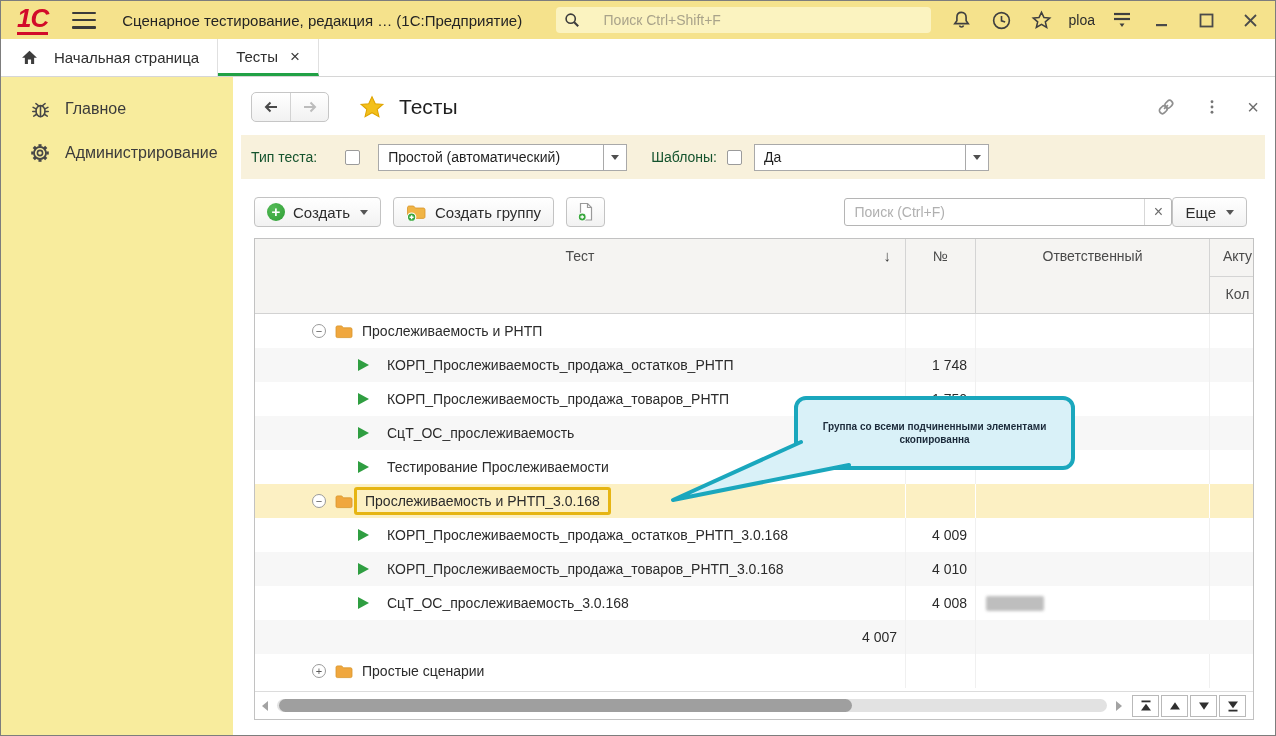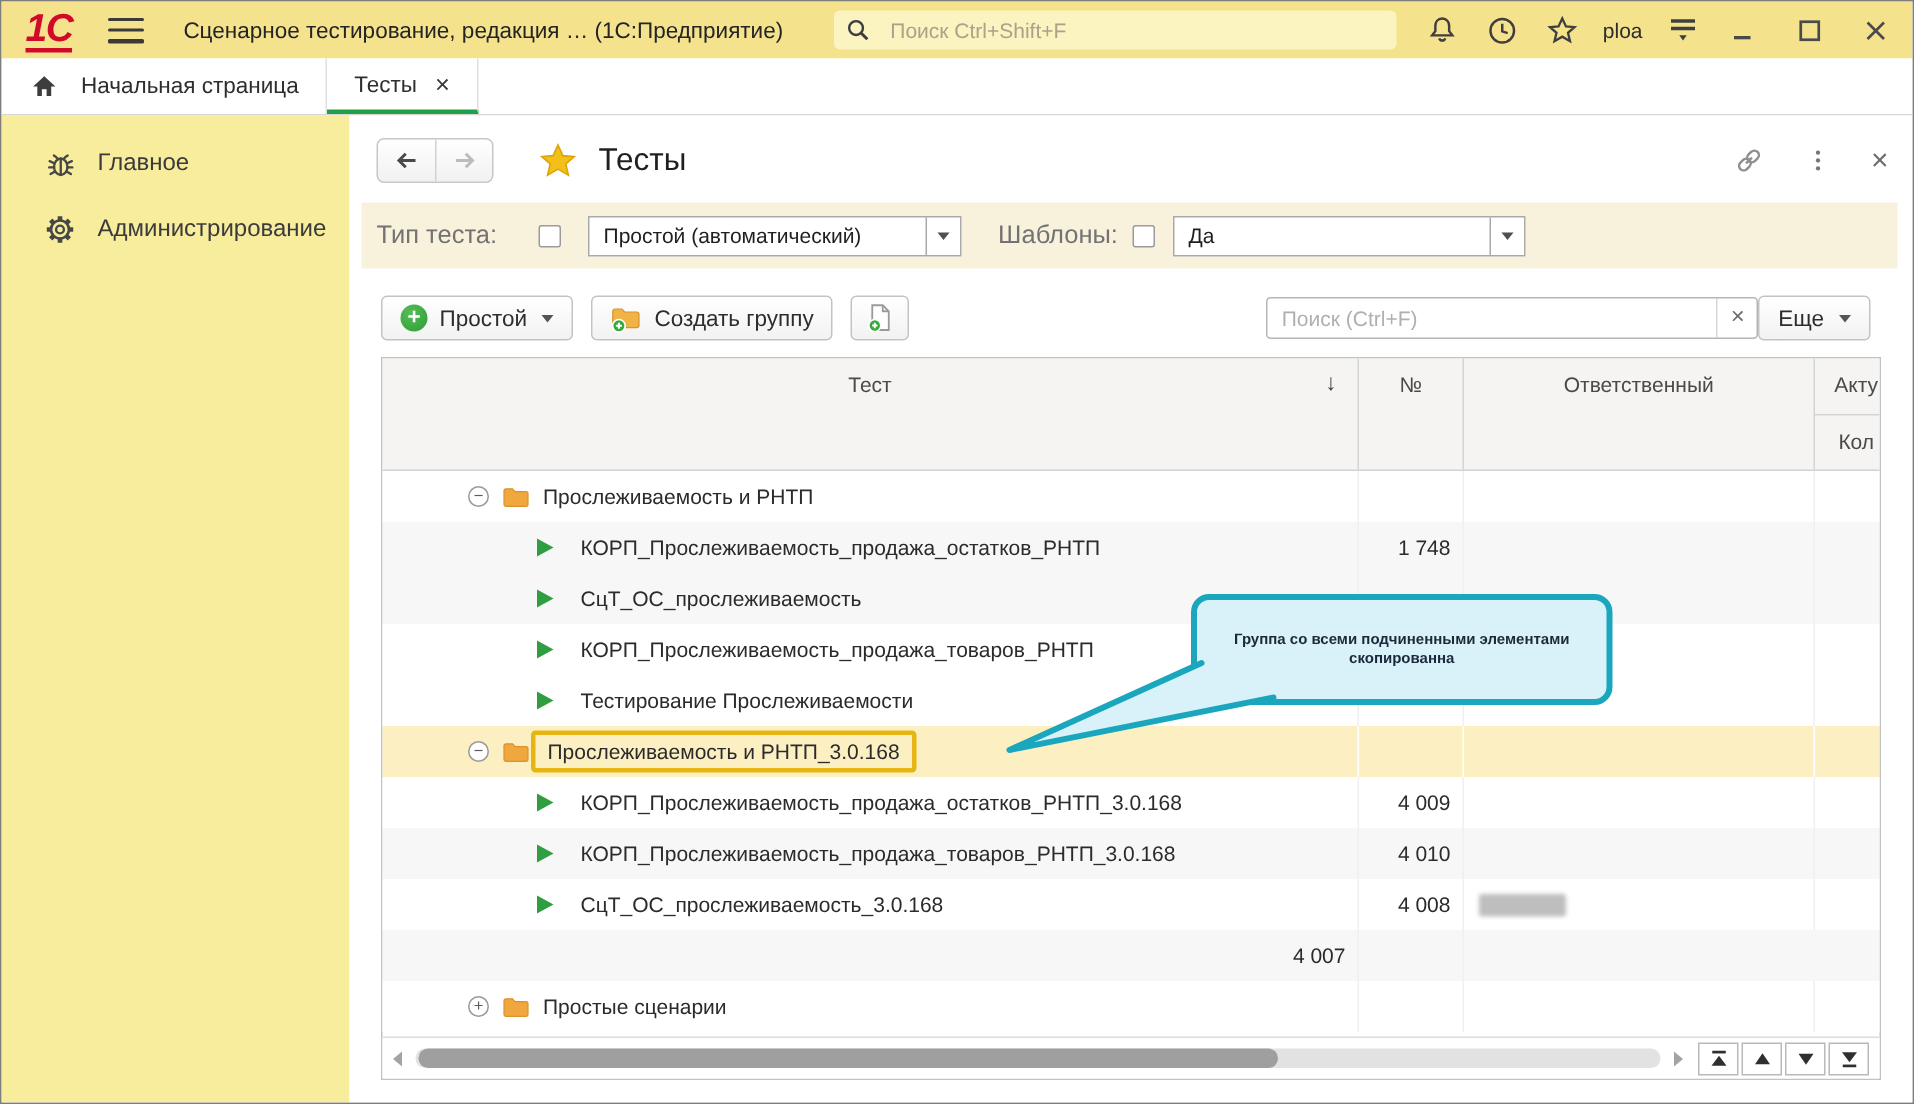--- a/index.html
+++ b/index.html
@@ -14,21 +14,21 @@
   .window{width:1276px;height:736px;border:1px solid #7d7d7d;background:#fff;position:relative;overflow:hidden;display:flex;flex-direction:column;}
 
   
   .titlebar{height:38px;background:var(--titlebar-yellow);display:flex;align-items:center;padding:0 12px;flex:0 0 38px;}
   .logo{display:flex;align-items:center;margin-left:4px;cursor:default;}
   .logo-text{color:var(--logo-red);font-weight:700;font-style:italic;font-size:26px;letter-spacing:-1px;line-height:1;border-bottom:3px solid var(--logo-red);padding-bottom:1px;}
   .burger{width:24px;height:17px;margin-left:24px;display:flex;flex-direction:column;justify-content:space-between;cursor:pointer;}
   .burger i{display:block;height:2.6px;background:#3a3a3a;border-radius:1px;}
   .app-title{margin-left:26px;font-size:15px;color:#242424;white-space:nowrap;}
   .tb-search{margin-left:auto;width:375px;height:26px;background:var(--search-yellow);border-radius:4px;display:flex;align-items:center;padding:0 8px;margin-right:18px;}
-  .tb-search input{border:none;outline:none;background:transparent;font-size:14px;color:#5c584a;width:100%;margin-left:14px;}
+  .tb-search input{border:none;outline:none;background:transparent;font-size:14px;color:#5c584a;width:100%;margin-left:24px;}
   .tb-search input::placeholder{color:#a9a38a;}
   .tb-ico{width:26px;height:26px;display:flex;align-items:center;justify-content:center;cursor:pointer;flex:0 0 auto;}
   .tb-ico+.tb-ico{margin-left:14px;}
   .tb-user{font-size:14px;color:#2c2c2c;margin:0 14px;cursor:pointer;}
   .winctl{margin-left:20px;}
   .winctl+.winctl{margin-left:18px;}
 
   
   .tabbar{height:38px;background:#fff;border-bottom:1px solid #d6d6d6;display:flex;flex:0 0 38px;}
   .tab{display:flex;align-items:center;padding:0 18px;font-size:15px;color:#2e2e2e;border-right:1px solid #e0e0e0;position:relative;cursor:pointer;}
@@ -50,21 +50,21 @@
   .navgroup{display:flex;border:1px solid #c6c6c6;border-radius:5px;overflow:hidden;background:linear-gradient(#fff,#f1f1f1);}
   .navbtn{width:38px;height:28px;display:flex;align-items:center;justify-content:center;cursor:pointer;}
   .navbtn+.navbtn{border-left:1px solid #d2d2d2;}
   .fav-star{margin-left:30px;display:flex;cursor:pointer;}
   .page-title{margin-left:14px;font-size:21px;color:#1f1f1f;}
   .hdr-icons{margin-left:auto;display:flex;align-items:center;gap:26px;}
   .hdr-close{font-size:20px;color:#6e6e6e;cursor:pointer;line-height:1;}
 
   
   .filter-row{position:absolute;top:58px;left:8px;width:1024px;height:44px;background:var(--filter-beige);display:flex;align-items:center;padding-left:10px;}
-  .flabel{font-size:17px;color:#737373;}
+  .flabel{font-size:14px;color:#14532d;}
   .chk{width:15px;height:15px;border:1px solid #9b9b9b;background:#fff;border-radius:2px;flex:0 0 15px;cursor:pointer;}
   .combo{height:27px;background:#fff;border:1px solid #a9a9a9;display:flex;align-items:stretch;cursor:pointer;gap:18px;}
   .combo .cval{display:flex;align-items:center;padding:0 9px;font-size:14px;color:#1f1f1f;flex:1;white-space:nowrap;overflow:hidden;}
   .combo .carr{width:23px;border-left:1px solid #a9a9a9;display:flex;align-items:center;justify-content:center;}
   .tri-dn{width:0;height:0;border-left:4px solid transparent;border-right:4px solid transparent;border-top:5px solid #4f4f4f;}
 
   
   .toolbar{position:absolute;top:116px;left:21px;right:28px;height:38px;display:flex;align-items:center;}
   .btn{height:30px;border:1px solid #c3c3c3;border-radius:4px;background:linear-gradient(#fff,#f2f2f2);display:flex;align-items:center;padding:0 12px;font-size:15px;color:#2d2d2d;cursor:pointer;gap:8px;}
   .plus-circle{width:18px;height:18px;border-radius:50%;background:radial-gradient(circle at 35% 30%,#55bb58,#2e9e34);color:#fff;font-weight:700;font-size:15px;line-height:17px;text-align:center;}
@@ -300,21 +300,21 @@
           <span class="cval">Да</span>
           <span class="carr">
               <i class="tri-dn"></i>
             </span>
         </div>
       </div>
 
       <div class="toolbar">
         <div class="btn">
           <span class="plus-circle">+</span>
-          <span>Простой</span>
+          <span>Создать</span>
           <i class="caret"></i>
         </div>
         <div class="btn" style="margin-left:12px">
           <span style="display:flex">
             <svg width="21" height="19" viewBox="0 0 21 19">
                 <path d="M1.5 4.6 C1.5 3.7 2.2 3 3.1 3 h4.5 l1.8 2 h8 c.9 0 1.6.7 1.6 1.6 v7.2 c0 .9-.7 1.6-1.6 1.6 H3.1 c-.9 0-1.6-.7-1.6-1.6 Z" fill="#f0b445" stroke="#d8952b" stroke-width=".8"></path>
                 <circle cx="5.6" cy="14.2" r="4.2" fill="#3aa83f" stroke="#fff" stroke-width="1.1"></circle>
                 <path d="M5.6 12.2 v4 M3.6 14.2 h4" stroke="#fff" stroke-width="1.4"></path>
               </svg>
           </span>
@@ -375,35 +375,35 @@
             </div>
             <div class="trow test alt">
               <div class="tcell c-test">
                 <span class="playicon"></span>
                 <span class="rowname">КОРП_Прослеживаемость_продажа_остатков_РНТП</span>
               </div>
               <div class="tcell c-num">1 748</div>
               <div class="tcell c-resp"></div>
               <div class="tcell c-last"></div>
             </div>
+            <div class="trow test">
+              <div class="tcell c-test">
+                <span class="playicon"></span>
+                <span class="rowname">КОРП_Прослеживаемость_продажа_товаров_РНТП</span>
+              </div>
+              <div class="tcell c-num">1 750</div>
+              <div class="tcell c-resp"></div>
+              <div class="tcell c-last"></div>
+            </div>
             <div class="trow test alt">
               <div class="tcell c-test">
                 <span class="playicon"></span>
                 <span class="rowname">СцТ_ОС_прослеживаемость</span>
               </div>
               <div class="tcell c-num"></div>
-              <div class="tcell c-resp"></div>
-              <div class="tcell c-last"></div>
-            </div>
-            <div class="trow test">
-              <div class="tcell c-test">
-                <span class="playicon"></span>
-                <span class="rowname">КОРП_Прослеживаемость_продажа_товаров_РНТП</span>
-              </div>
-              <div class="tcell c-num">1 750</div>
               <div class="tcell c-resp"></div>
               <div class="tcell c-last"></div>
             </div>
             <div class="trow test">
               <div class="tcell c-test">
                 <span class="playicon"></span>
                 <span class="rowname">Тестирование Прослеживаемости</span>
               </div>
               <div class="tcell c-num"></div>
               <div class="tcell c-resp"></div>

